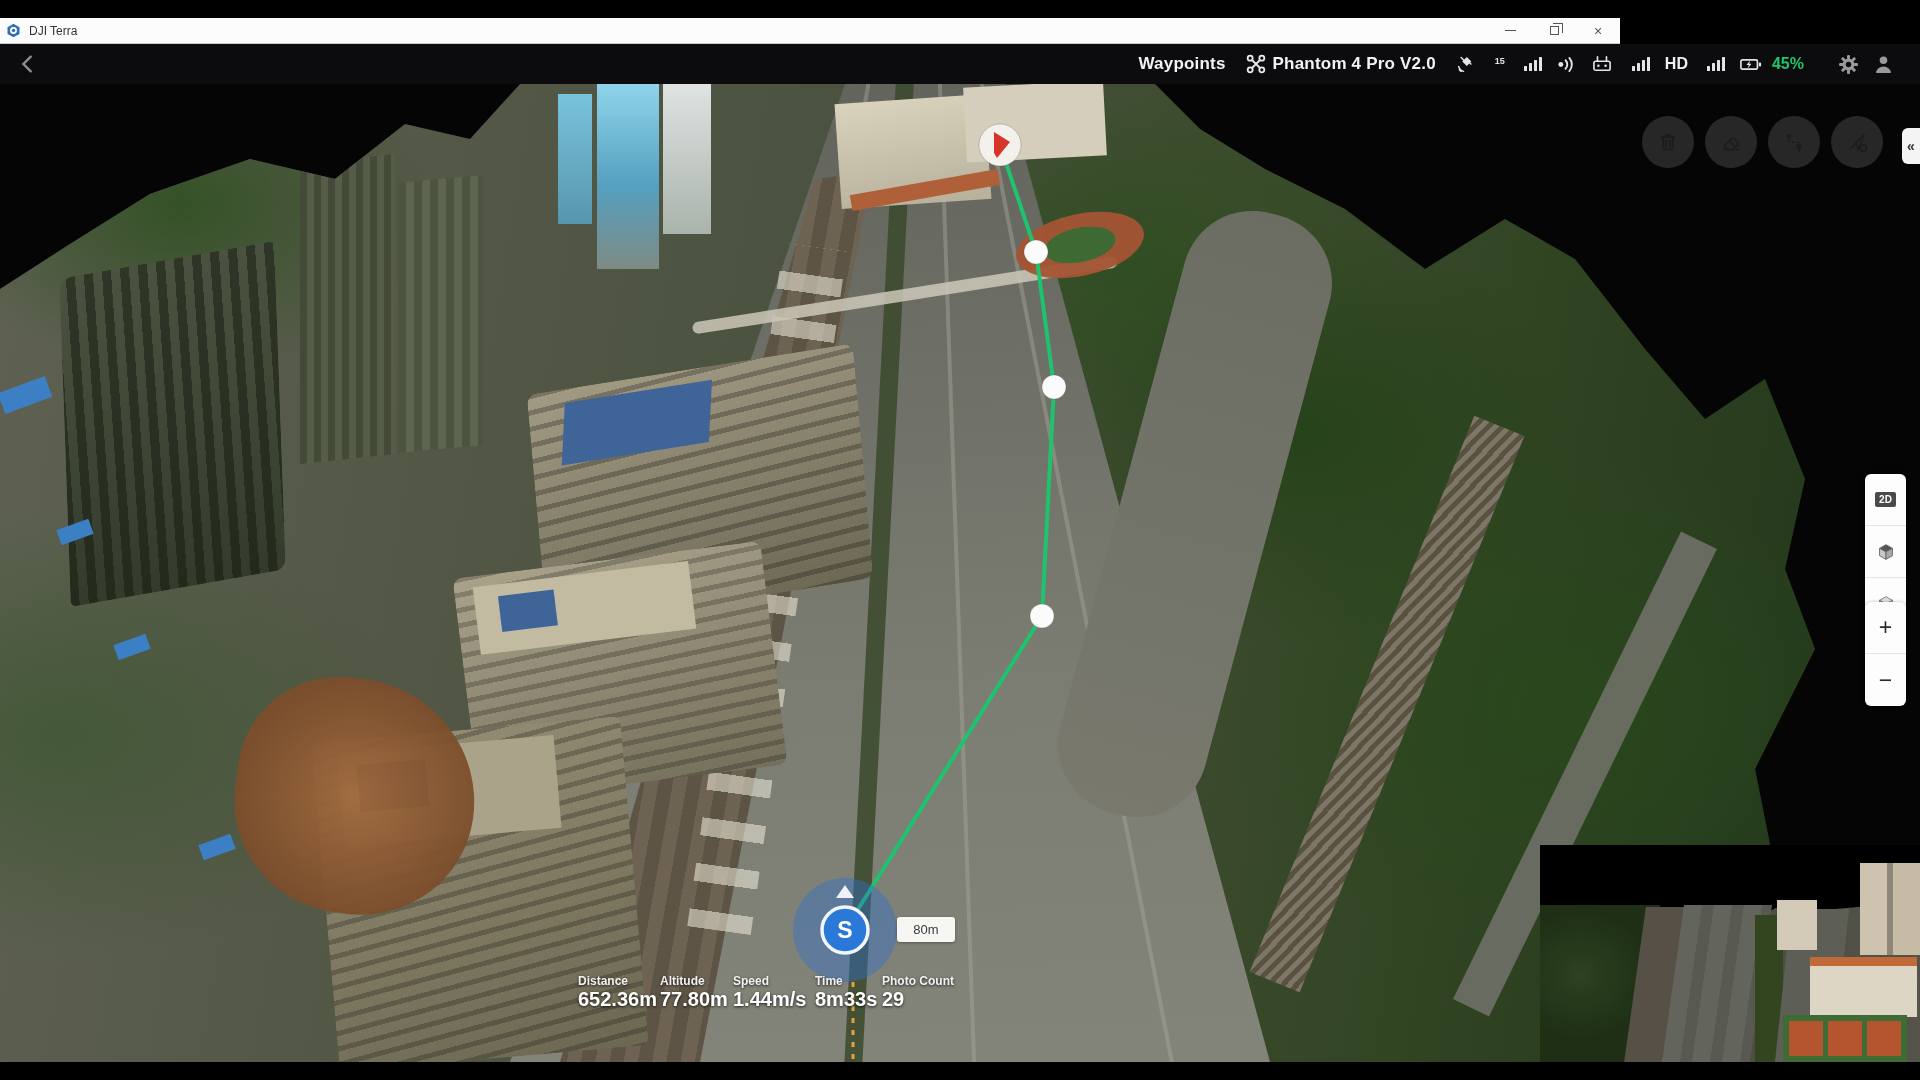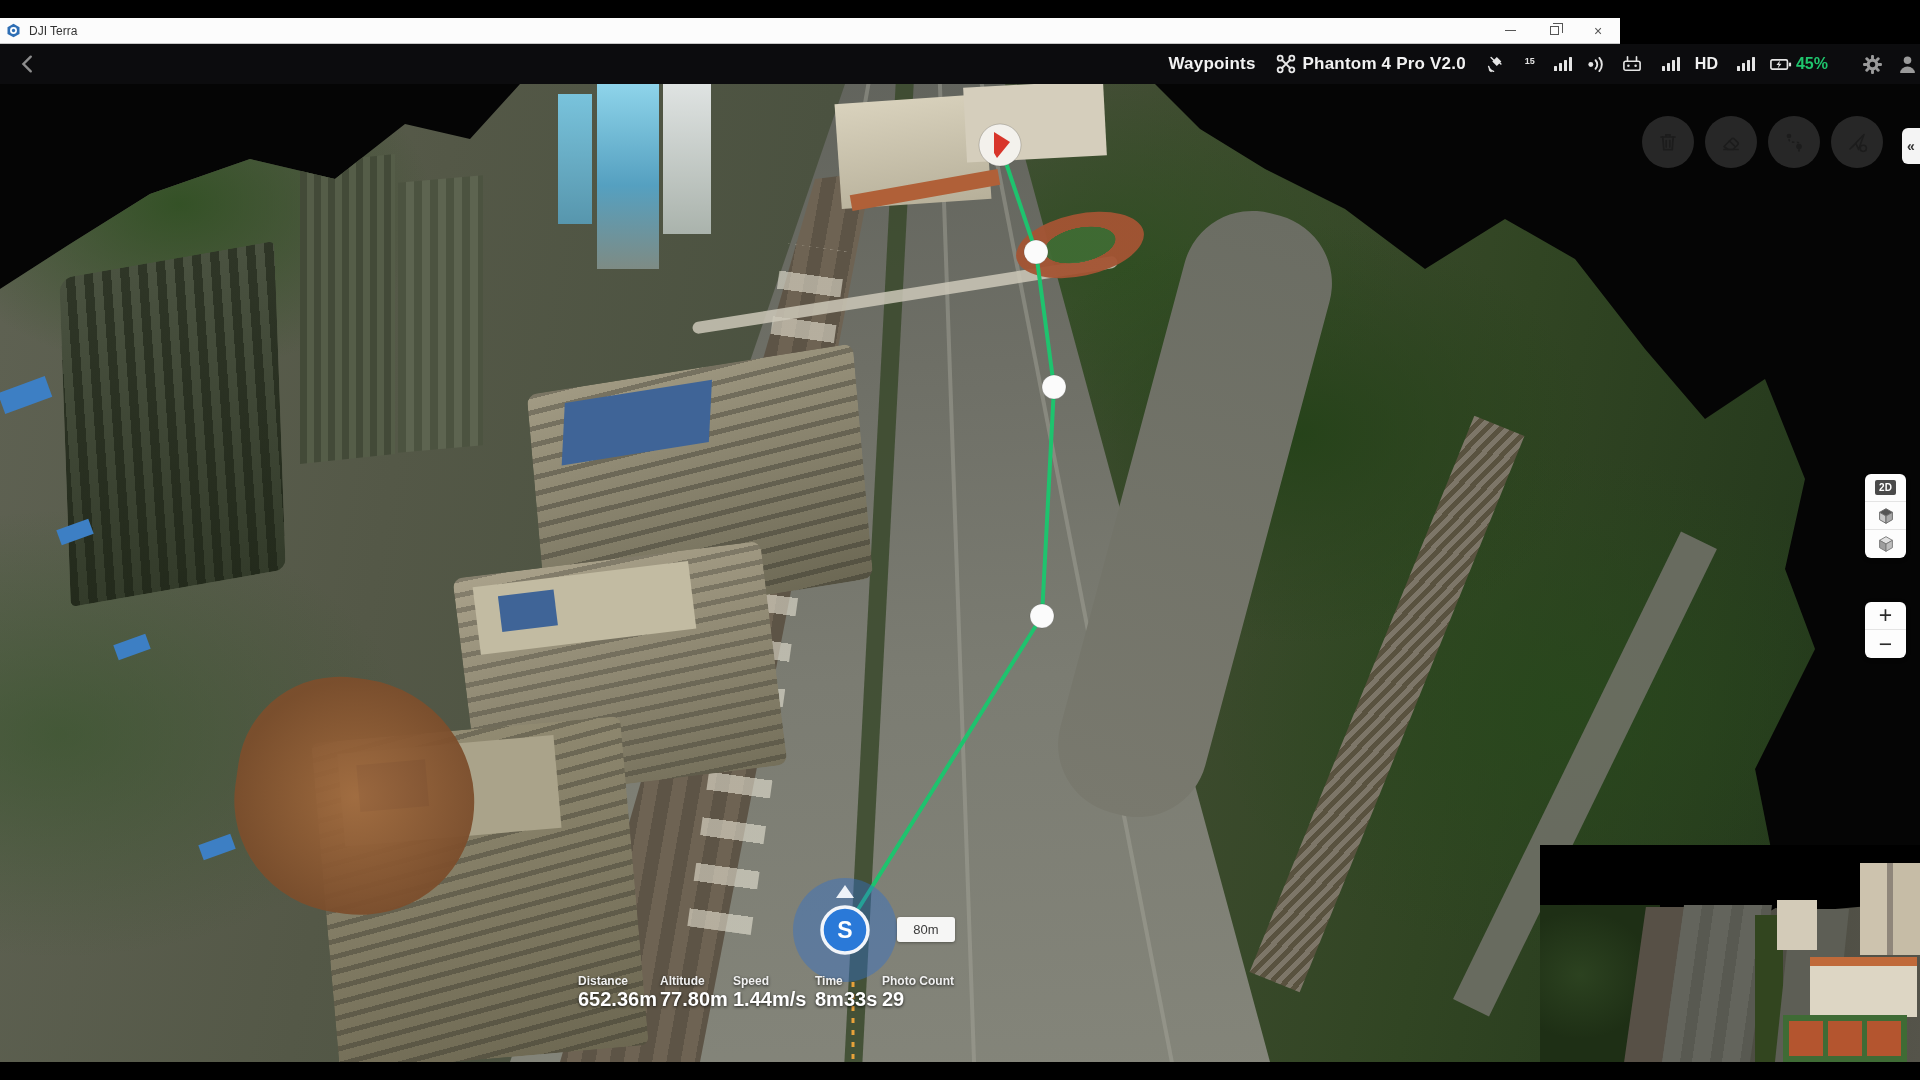--- a/index.html
+++ b/index.html
@@ -16,21 +16,21 @@
   .win-btn { width:44px; height:100%; display:flex; align-items:center; justify-content:center;
     color:#555; font-size:14px; }
   .min-glyph { width:11px; height:1.5px; background:#555; }
   .restore-glyph { width:9px; height:9px; border:1.2px solid #555; position:relative; }
   .restore-glyph::before { content:""; position:absolute; left:2px; top:-4px; width:9px; height:9px;
     border:1.2px solid #555; border-bottom:none; border-left:none; }
 
   #toolbar { left:0; top:44px; width:1920px; height:40px; background:#0c0c0e;
     display:flex; align-items:center; z-index:60; }
   #back-btn { width:56px; height:40px; display:flex; align-items:center; justify-content:center; }
-  #toolbar-right { margin-left:auto; display:flex; gap:20px; padding-right:2px; }
+  #toolbar-right { margin-left:auto; display:flex; gap:20px; padding-right:26px; }
   .tb-label { color:#f2f2f2; font-size:17px; font-weight:bold; letter-spacing:.2px; }
   .status-group { display:flex; align-items:flex-end; gap:19px; }
   .bars { display:flex; align-items:flex-end; gap:2px; padding-bottom:2px; }
   .bars i { display:block; width:3px; background:#e4e4e4; border-radius:.5px; }
   .bars i:nth-child(1){height:5px;} .bars i:nth-child(2){height:8px;}
   .bars i:nth-child(3){height:11px;} .bars i:nth-child(4){height:14px;}
   .sat-count { color:#e4e4e4; font-size:9px; font-weight:bold; align-self:flex-start; margin-top:1px; }
   .hd-text { color:#f0f0f0; font-size:16px; font-weight:bold; }
   #battery-percent { font-size:16px; font-weight:bold; }
   #status-icons { display:flex; align-items:center; gap:15px; }
@@ -121,21 +121,21 @@
   .tool-btn { width:52px; height:52px; border-radius:50%; background:rgba(82,82,82,.45);
     display:flex; align-items:center; justify-content:center; }
   #collapse-tab { left:1902px; top:44px; width:18px; height:36px; background:#f4f4f4;
     border-radius:6px 0 0 6px; display:flex; align-items:center; justify-content:center;
     font-size:14px; font-weight:bold; color:#333; z-index:25; }
 
   #view-panel { left:1865px; top:390px; width:41px; background:#fdfdfd; border-radius:6px;
     display:flex; flex-direction:column; z-index:25; box-shadow:0 1px 4px rgba(0,0,0,.4); }
   #zoom-panel { left:1865px; top:518px; width:41px; background:#fdfdfd; border-radius:6px;
     display:flex; flex-direction:column; z-index:25; box-shadow:0 1px 4px rgba(0,0,0,.4); }
-  .vp-cell { height:28px; display:flex; align-items:center; justify-content:center;
+  .vp-cell { height:52px; display:flex; align-items:center; justify-content:center;
     border-bottom:1px solid #e4e4e4; }
   .vp-cell:last-child { border-bottom:none; }
   .badge-2d { background:#4a4a4a; color:#fff; font-size:10px; font-weight:bold;
     padding:2px 4px; border-radius:2px; }
   .zoom-glyph { font-size:23px; color:#2b2b2b; line-height:1; }
 
   #stats { left:0; top:890px; width:1920px; z-index:22; }
   .stat-col { position:absolute; }
   .stat-label { color:#f1f1f1; font-size:12px; font-weight:bold; text-shadow:0 1px 3px rgba(0,0,0,.8); }
   .stat-value { color:#fff; font-size:20px; font-weight:bold; 
@@ -256,21 +256,21 @@
       <span class="status-group">
         <span class="hd-text">HD</span>
         <span class="bars">
             <i></i>
             <i></i>
             <i></i>
             <i></i>
           </span>
       </span>
 
-      <span class="status-group" style="align-items:center; gap:4px;">
+      <span class="status-group" style="align-items:center; gap:10px;">
         <svg width="22" height="15" viewBox="0 0 24 16">
           <rect x="1" y="3" width="18" height="10" rx="1.5" stroke="#e4e4e4" stroke-width="1.8" fill="none"></rect>
           <rect x="20.5" y="6" width="2.5" height="4" fill="#e4e4e4"></rect>
           <path d="M11,3.5 L7,8.5 h2.6 l-1.4,4 4.4,-5.2 h-2.6 z" fill="#e4e4e4"></path>
         </svg>
         <span id="battery-percent" style="color: rgb(31, 197, 109);">45%</span>
       </span>
     </div>
 
     <div id="account-icons">

